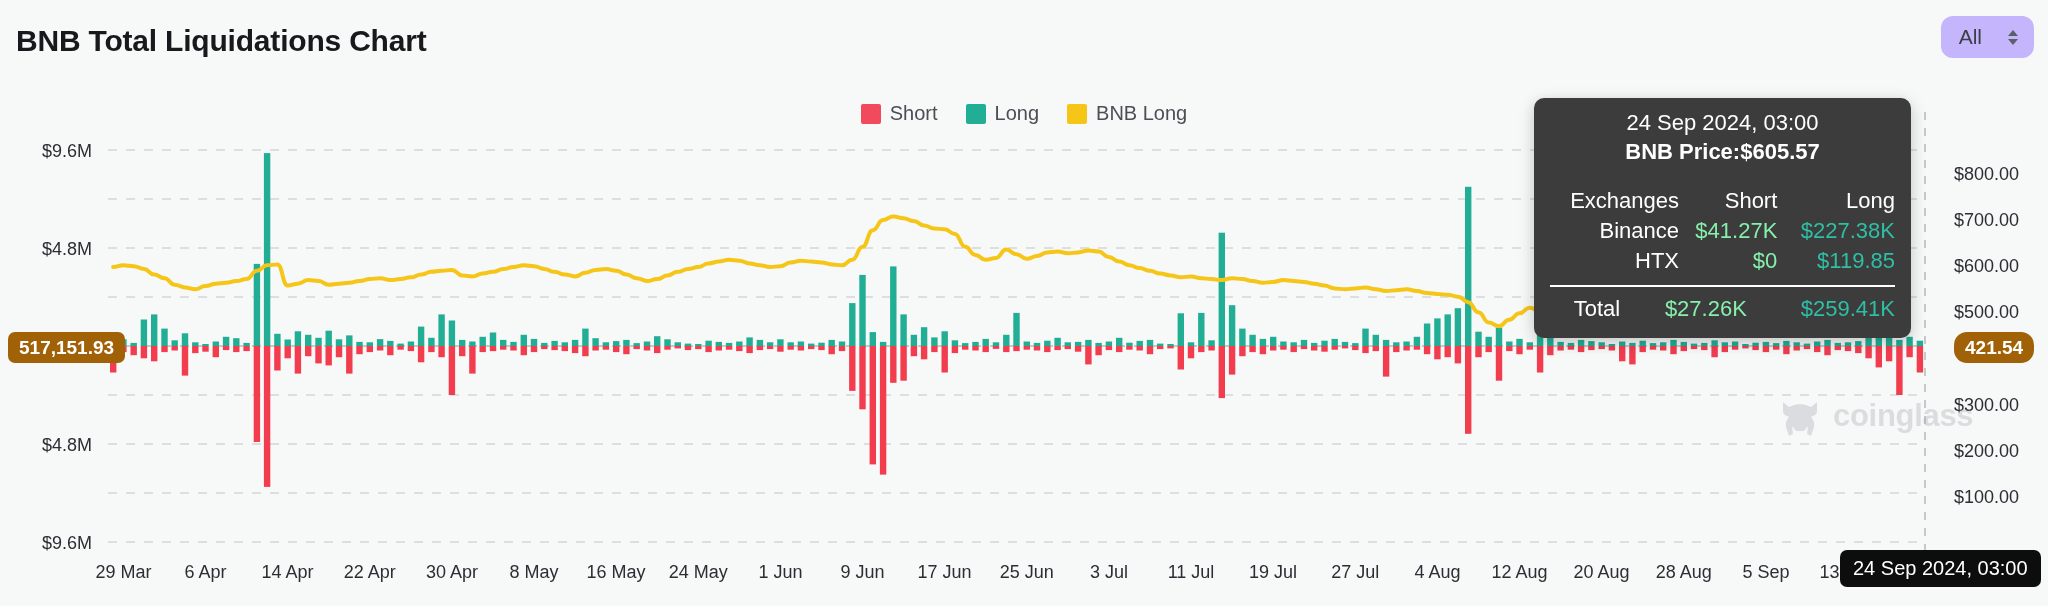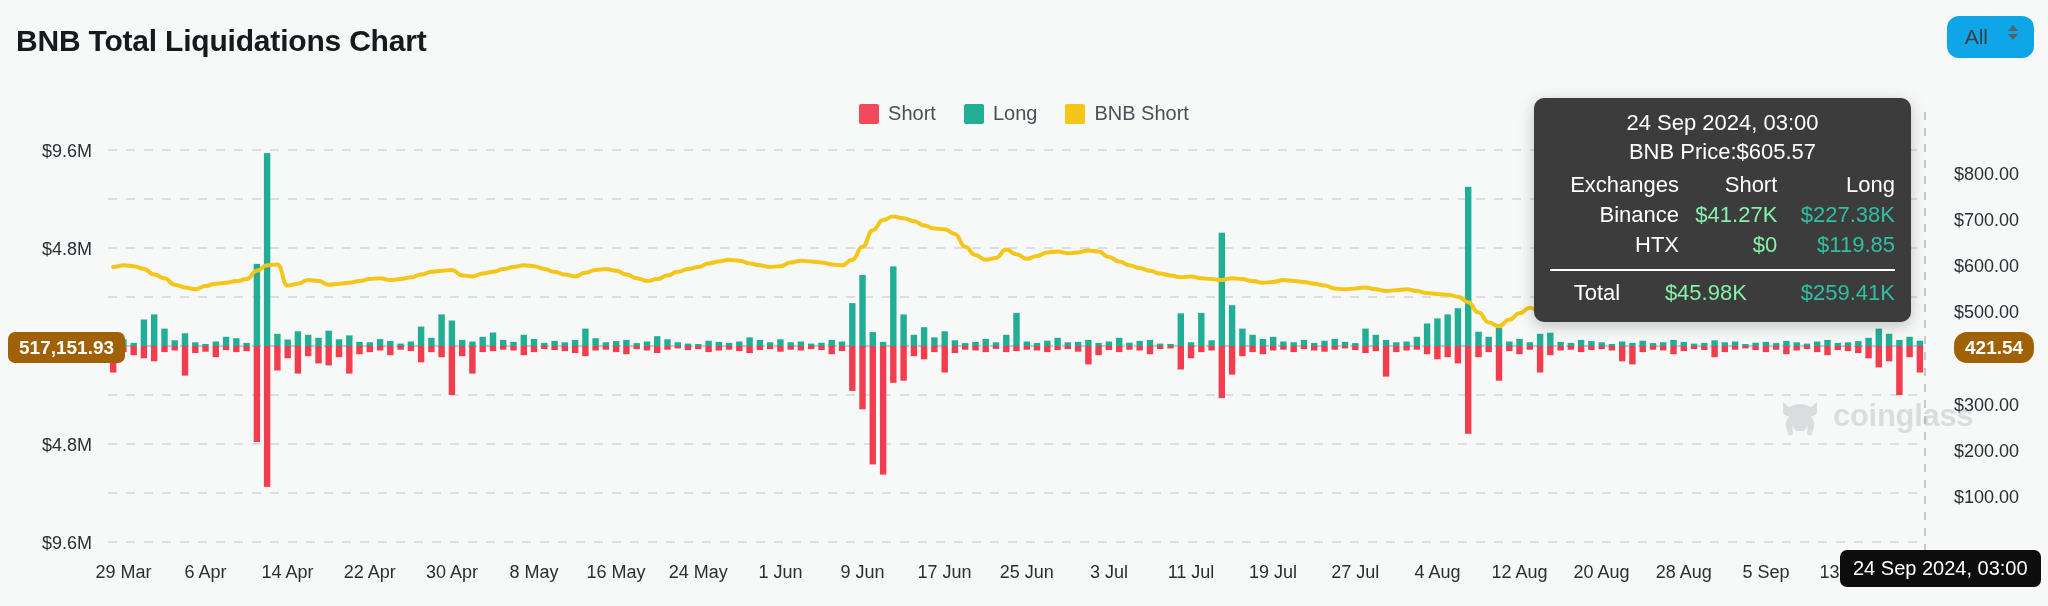--- a/index.html
+++ b/index.html
@@ -12,22 +12,22 @@
   #root { position: relative; width: 2048px; height: 480px; background: #f7f8f8; }
 
   
   .page-title {
     position: absolute; left: 16px; top: 24px;
     font-size: 30px; font-weight: bold; color: #17191c;
     letter-spacing: -0.2px;
   }
   .range-select {
     position: absolute; right: 14px; top: 16px;
-    display: flex; align-items: flex-start; gap: 20px;
-    background: #0ea5e9; border-radius: 12px;
+    display: flex; align-items: center; gap: 26px;
+    background: #c4b5fd; border-radius: 12px;
     padding: 9px 16px 9px 18px;
     cursor: pointer;
   }
   .range-select .label { font-size: 21px; color: #3b4046; }
   .range-select .chev { display: flex; flex-direction: column; gap: 3px; }
   .range-select .chev span {
     display: block; width: 0; height: 0;
     border-left: 5px solid transparent; border-right: 5px solid transparent;
   }
   .range-select .chev .up { border-bottom: 6px solid #5a6068; }
@@ -68,21 +68,21 @@
   .watermark .wm-text { font-size: 31px; color: #9aa0a6; font-weight: 600; letter-spacing: -0.3px; }
 
   
   #tooltip {
     position: absolute; left: 1534px; top: 98px; width: 377px;
     background: #3c3c3c; color: #ffffff; border-radius: 10px;
     padding: 12px 16px 14px 16px;
     box-shadow: 0 4px 16px rgba(0,0,0,0.22);
   }
   #tooltip .tt-title { text-align: center; font-size: 22px; margin-bottom: 3px; }
-  #tooltip .tt-sub   { text-align: center; font-size: 22px; margin-bottom: 5px; }
+  #tooltip .tt-sub   { text-align: center; font-size: 22px; margin-bottom: 21px; font-weight: bold; }
   #tooltip table { width: 100%; border-collapse: collapse; }
   #tooltip td { font-size: 22px; padding: 2px 0; white-space: nowrap; }
   #tooltip td.c-name  { text-align: right; }
   #tooltip td.c-short { text-align: right; padding-right: 6px; }
   #tooltip td.c-long  { text-align: right; }
   #tooltip .hdr td { color: #ffffff; }
   #tooltip .val-short { color: #86efac; }
   #tooltip .val-long  { color: #2ebfa5; }
   #tooltip .tt-rule { height: 2px; background: #ffffff; margin: 9px 0 7px 0; }
 
@@ -113,21 +113,21 @@
       <div class="legend-item">
         <span class="legend-swatch" style="background: rgb(240, 74, 92);"></span>
         <span class="legend-label">Short</span>
       </div>
       <div class="legend-item">
         <span class="legend-swatch" style="background: rgb(34, 174, 148);"></span>
         <span class="legend-label">Long</span>
       </div>
       <div class="legend-item">
         <span class="legend-swatch" style="background: rgb(245, 197, 24);"></span>
-        <span class="legend-label">BNB Short</span>
+        <span class="legend-label">BNB Long</span>
       </div>
     </div>
 
   <svg id="chart-svg" width="2048" height="606">
       <line x1="108" x2="1925" y1="150.0" y2="150.0" stroke="#dcdee0" stroke-width="2" stroke-dasharray="9 9"></line>
       <line x1="108" x2="1925" y1="199.0" y2="199.0" stroke="#dcdee0" stroke-width="2" stroke-dasharray="9 9"></line>
       <line x1="108" x2="1925" y1="248.0" y2="248.0" stroke="#dcdee0" stroke-width="2" stroke-dasharray="9 9"></line>
       <line x1="108" x2="1925" y1="297.0" y2="297.0" stroke="#dcdee0" stroke-width="2" stroke-dasharray="9 9"></line>
       <line x1="108" x2="1925" y1="346.0" y2="346.0" stroke="#dcdee0" stroke-width="2" stroke-dasharray="9 9"></line>
       <line x1="108" x2="1925" y1="395.0" y2="395.0" stroke="#dcdee0" stroke-width="2" stroke-dasharray="9 9"></line>
@@ -557,21 +557,21 @@
             <td class="c-short val-short">$0</td>
             <td class="c-long val-long">$119.85</td>
           </tr>
         </tbody>
     </table>
     <div class="tt-rule"></div>
     <table>
       <tbody>
         <tr>
           <td class="c-name">Total</td>
-          <td class="c-short val-short">$45.98K</td>
+          <td class="c-short val-short">$27.26K</td>
           <td class="c-long val-long">$259.41K</td>
         </tr>
       </tbody>
     </table>
   </div>
 
   <div id="x-pill">24 Sep 2024, 03:00</div>
 
 </div>
 

